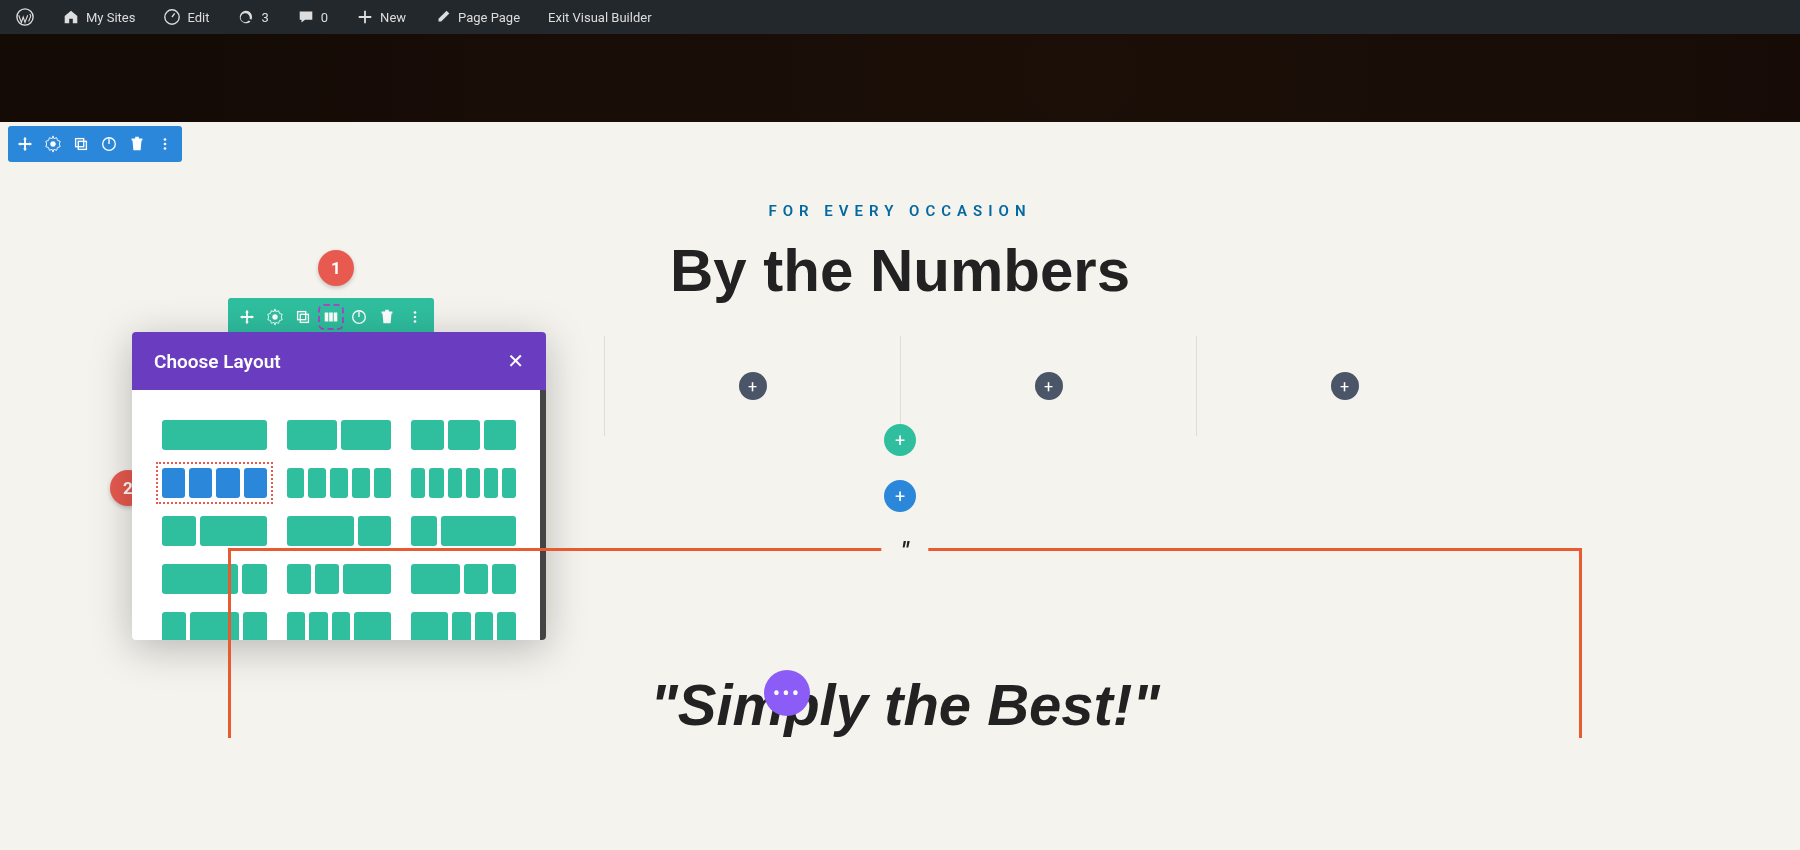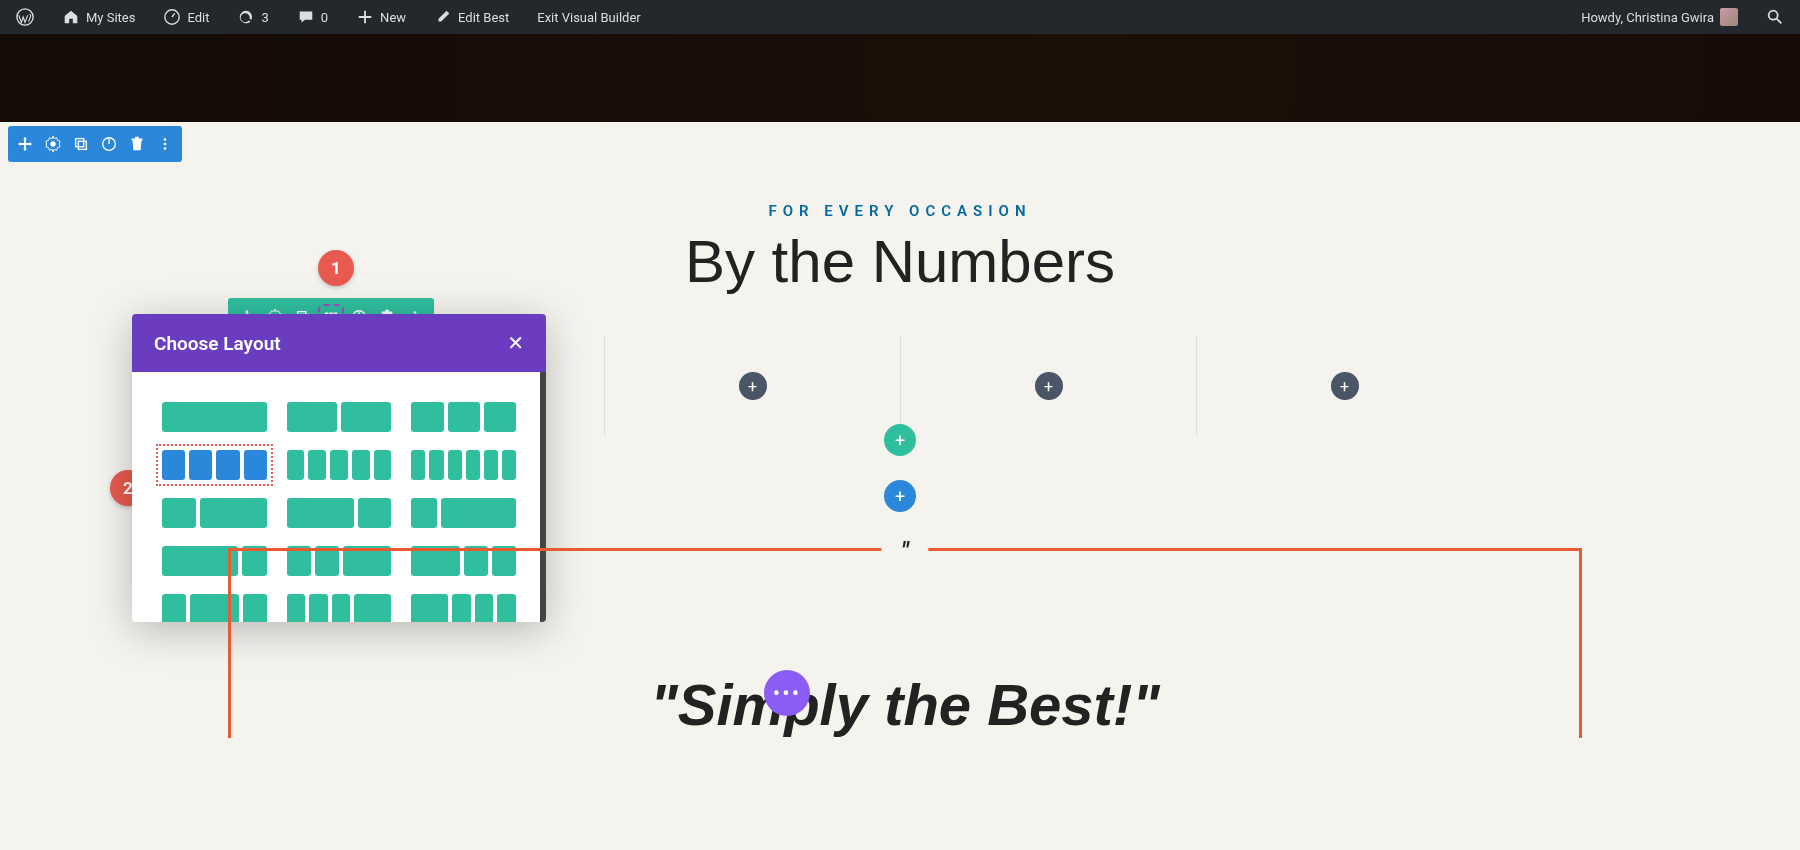--- a/index.html
+++ b/index.html
@@ -15,34 +15,34 @@
 
 .hero { height: 88px; background: linear-gradient(rgba(20,10,5,0.8),rgba(20,10,5,0.8)), radial-gradient(circle at 60% 40%, #3a2315 0%, #1a0f08 80%); }
 
 
 .section-toolbar { position: absolute; top: 126px; left: 8px; background: #2b87da; height: 36px; display: flex; align-items: center; padding: 0 8px; gap: 10px; border-radius: 3px; }
 .section-toolbar .tb-icon { width: 18px; height: 18px; color: #fff; display:flex; align-items:center; justify-content:center; cursor:pointer; }
 
 
 .content { padding-top: 80px; text-align: center; }
 .eyebrow { font-size: 15px; letter-spacing: 6px; color: #0369a1; font-weight: 600; }
-.heading { font-size: 60px; font-weight: 400; color: #222; margin-top: 7px; font-family: 'Futura', sans-serif; }
+.heading { font-size: 60px; font-weight: 700; color: #222; margin-top: 16px; font-family: 'Futura', sans-serif; }
 
 
 .row-toolbar { position: absolute; top: 298px; left: 228px; background: #2fbf9f; height: 38px; display: flex; align-items: center; padding: 0 10px; gap: 10px; border-radius: 3px; }
 .row-toolbar .tb-icon { width: 18px; height: 18px; color: #fff; display:flex; align-items:center; justify-content:center; cursor:pointer; }
 .tb-highlight { outline: 2px dashed #a34bc3; outline-offset: 2px; border-radius:2px; }
 
 
 .badge { width: 36px; height: 36px; border-radius: 50%; background: #e85a4f; color:#fff; font-weight:700; display:flex; align-items:center; justify-content:center; font-size:17px; position:absolute; box-shadow: 0 2px 4px rgba(0,0,0,0.2); }
 .badge1 { top: 250px; left: 318px; }
 .badge2 { top: 470px; left: 110px; }
 
 
-.modal { position: absolute; top: 314px; left: 132px; width: 414px; background: #fff; box-shadow: 0 8px 40px rgba(0,0,0,0.25); border-radius: 4px; overflow:hidden; }
+.modal { position: absolute; top: 332px; left: 132px; width: 414px; background: #fff; box-shadow: 0 8px 40px rgba(0,0,0,0.25); border-radius: 4px; overflow:hidden; }
 .modal-header { background: #6a3cc0; color: #fff; height: 58px; display:flex; align-items:center; justify-content:space-between; padding: 0 22px; }
 .modal-title { font-size: 19px; font-weight: 600; }
 .modal-close { font-size: 20px; cursor:pointer; font-weight:300; }
 .modal-body { padding: 30px 30px 10px 30px; display:flex; flex-direction:column; gap:18px; height: 250px; overflow:hidden; position:relative; }
 .modal-body::after { content:''; position:absolute; right:0; top:0; bottom:0; width:6px; background:#444; }
 .layout-row { display:flex; gap: 20px; }
 .layout-cell { display:flex; gap:4px; width: 108px; height: 30px; }
 .col-block { background: #2fbf9f; border-radius:3px; flex:1; }
 .layout-cell.selected { outline: 2px dotted #e85a4f; outline-offset: 4px; }
 .layout-cell.selected .col-block { background: #2b87da; }
@@ -116,38 +116,24 @@
           </svg>
         </span>
       <span>New</span>
     </div>
     <div class="admin-item">
       <span class="admin-icon">
           <svg viewBox="0 0 20 20" fill="currentColor">
             <path d="M14 3l3 3-9 9H5v-3z"></path>
           </svg>
         </span>
-      <span>Edit Best</span>
+      <span>Page Page</span>
     </div>
     <div class="admin-item">
       <span>Exit Visual Builder</span>
-    </div>
-  </div>
-  <div class="admin-bar-right">
-    <div class="admin-item">
-      <span>Howdy, Christina Gwira</span>
-      <span class="avatar"></span>
-    </div>
-    <div class="admin-item">
-      <span class="admin-icon">
-          <svg viewBox="0 0 20 20" fill="currentColor">
-            <circle cx="8" cy="8" r="5" fill="none" stroke="currentColor" stroke-width="2"></circle>
-            <path d="M12 12l5 5" stroke="currentColor" stroke-width="2"></path>
-          </svg>
-        </span>
     </div>
   </div>
 </div>
 
 <div class="hero"></div>
 
 <div class="section-toolbar">
   <span class="tb-icon">
       <svg viewBox="0 0 20 20" fill="currentColor">
         <path d="M10 2l2 3h-1v4h4V8l3 2-3 2v-1h-4v4h1l-2 3-2-3h1v-4H5v1l-3-2 3-2v1h4V5H8z"></path>

